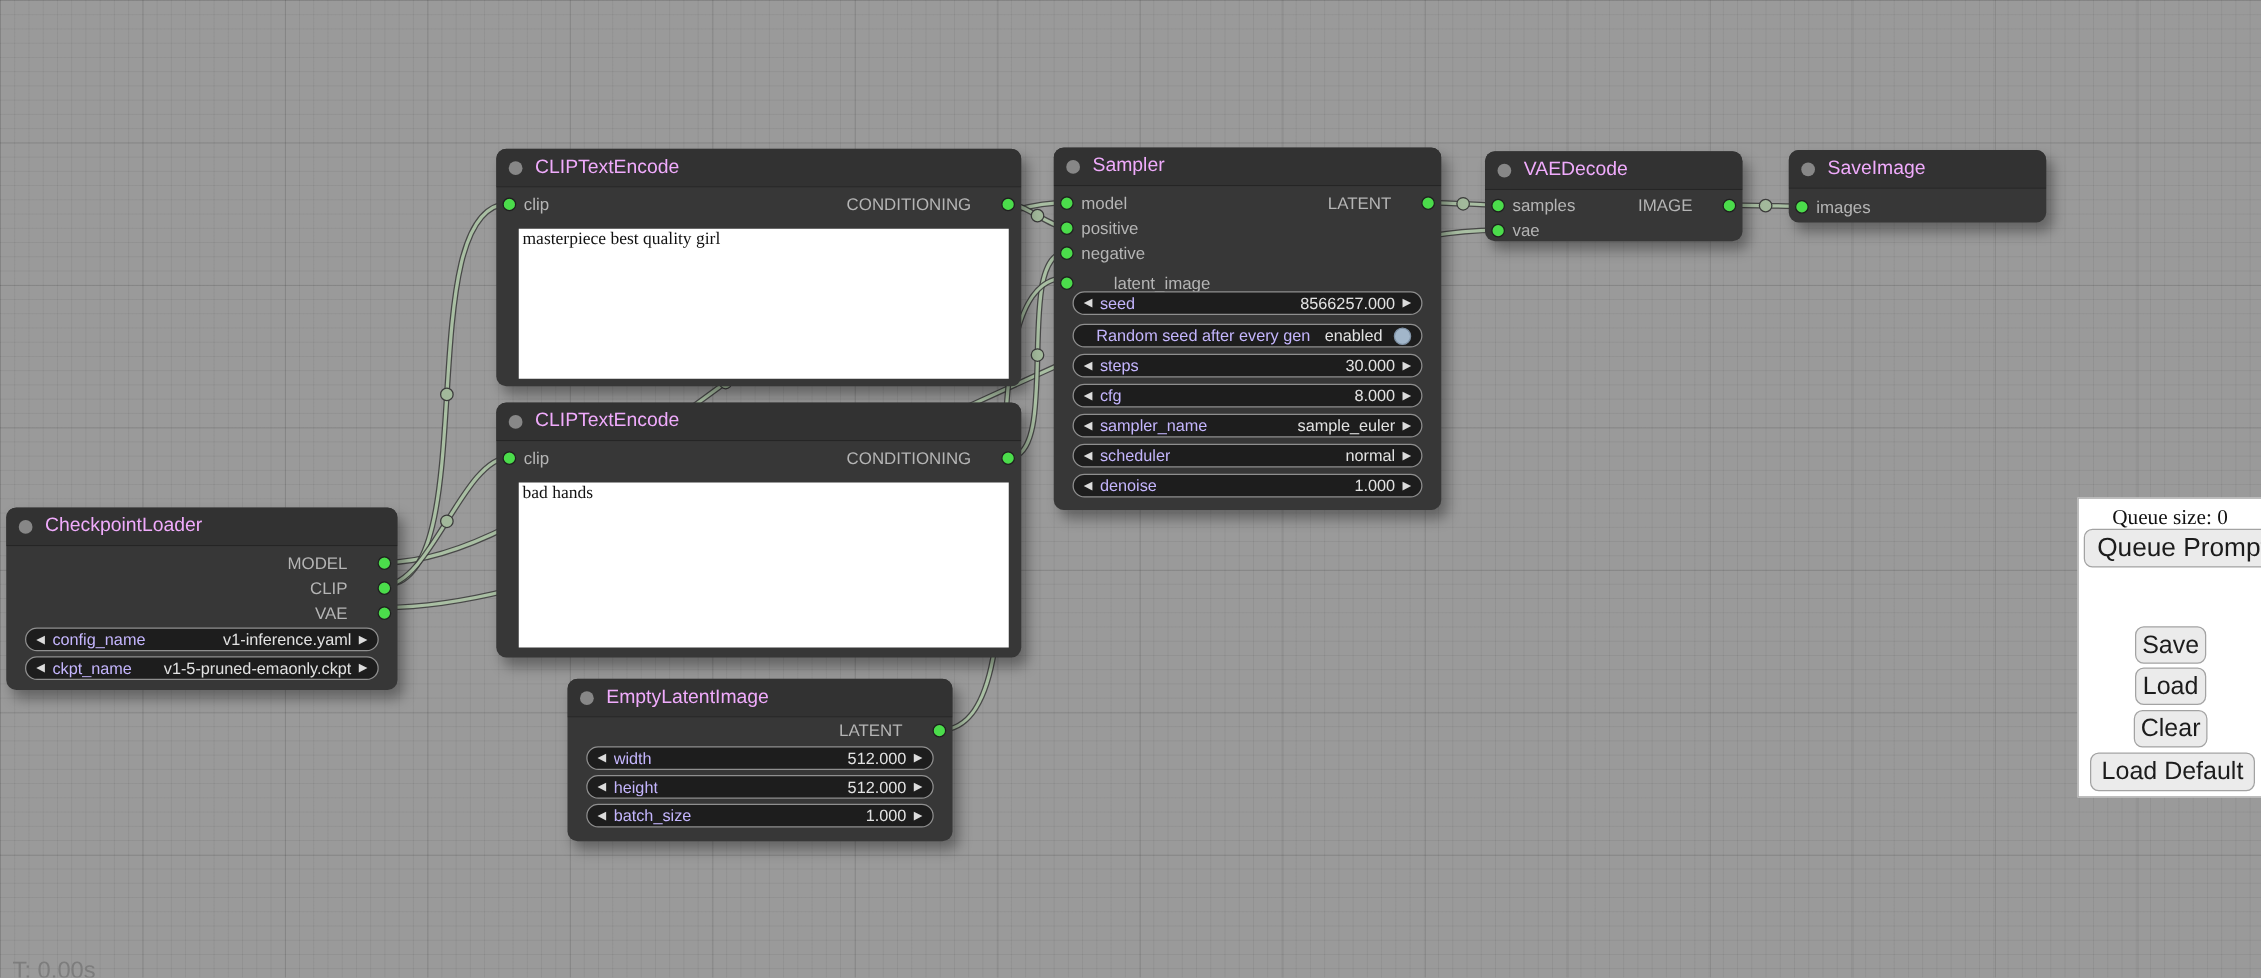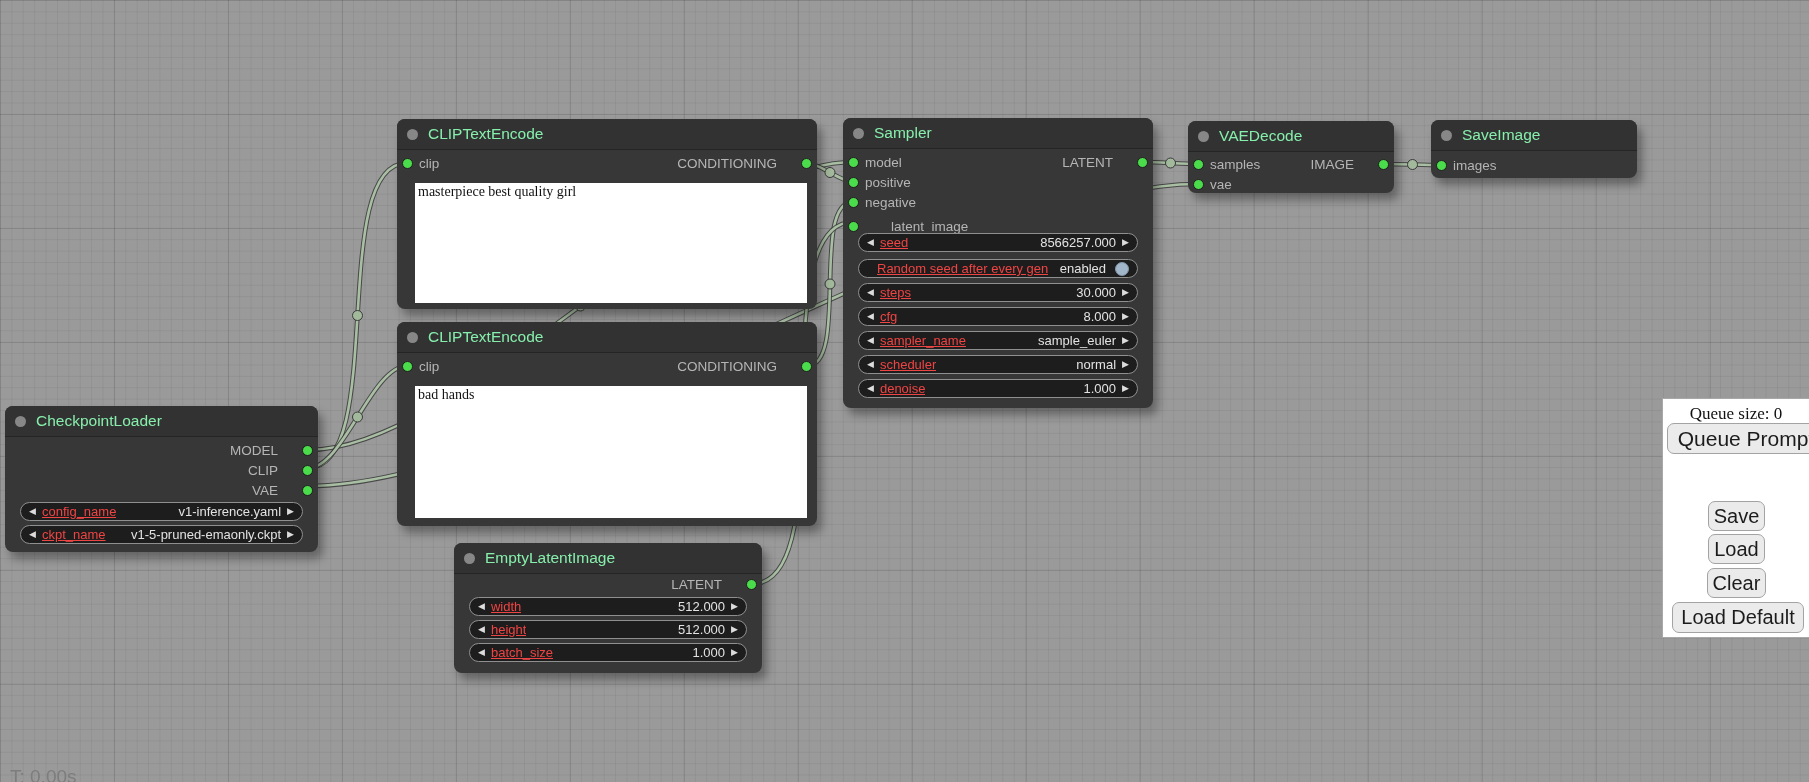--- a/index.html
+++ b/index.html
@@ -25,39 +25,39 @@
   }
   .title-bar{
     position:absolute;left:0;top:0;right:0;height:30px;background:#323232;
     border-radius:8px 8px 0 0;border-bottom:1px solid rgba(0,0,0,0.25);
   }
   .title-dot{
     position:absolute;left:10px;top:10px;width:11px;height:11px;border-radius:50%;
     background:#878787;
   }
   .title-text{
-    position:absolute;left:31px;top:0;line-height:30px;font-size:15.5px;color:#86efac;
+    position:absolute;left:31px;top:0;line-height:30px;font-size:15.5px;color:#f0abfc;
     white-space:nowrap;
   }
   .slot{position:absolute;height:20px;display:flex;align-items:center;gap:6px;}
   .slot.in{left:5px;}
   .slot.out{right:5px;flex-direction:row-reverse;gap:24px;}
   .slot-dot{
     width:9px;height:9px;border-radius:50%;background:#4bdc4b;
     border:1.5px solid #1f1f1f;flex:0 0 auto;
   }
   .slot-label{font-size:13.5px;color:#b5b5b5;white-space:nowrap;}
   .widget{
     position:absolute;left:15px;right:15px;height:19px;border-radius:10px;
     background:#1d1d1d;border:1px solid #8f8f8f;box-sizing:border-box;
     display:flex;align-items:center;padding:0 8px;gap:6px;
     font-size:13px;white-space:nowrap;
   }
   .w-arrow{color:#dcdcdc;font-size:9px;line-height:1;flex:0 0 auto;cursor:pointer;}
-  .w-label{color:#ef4444;overflow:hidden;text-decoration:underline;}
+  .w-label{color:#c4b5fd;overflow:hidden;}
   .w-value{color:#e2e2e2;margin-left:auto;}
   .w-toggle-circle{
     width:12px;height:12px;border-radius:50%;background:#a2b6ca;
     border:1px solid #8194a8;flex:0 0 auto;margin-left:3px;
   }
   .prompt-text{
     position:absolute;background:#ffffff;border:none;resize:none;outline:none;
     font-family:"Liberation Serif",serif;font-size:14px;color:#111;
     padding:1px 3px;box-sizing:border-box;overflow:hidden;
   }

